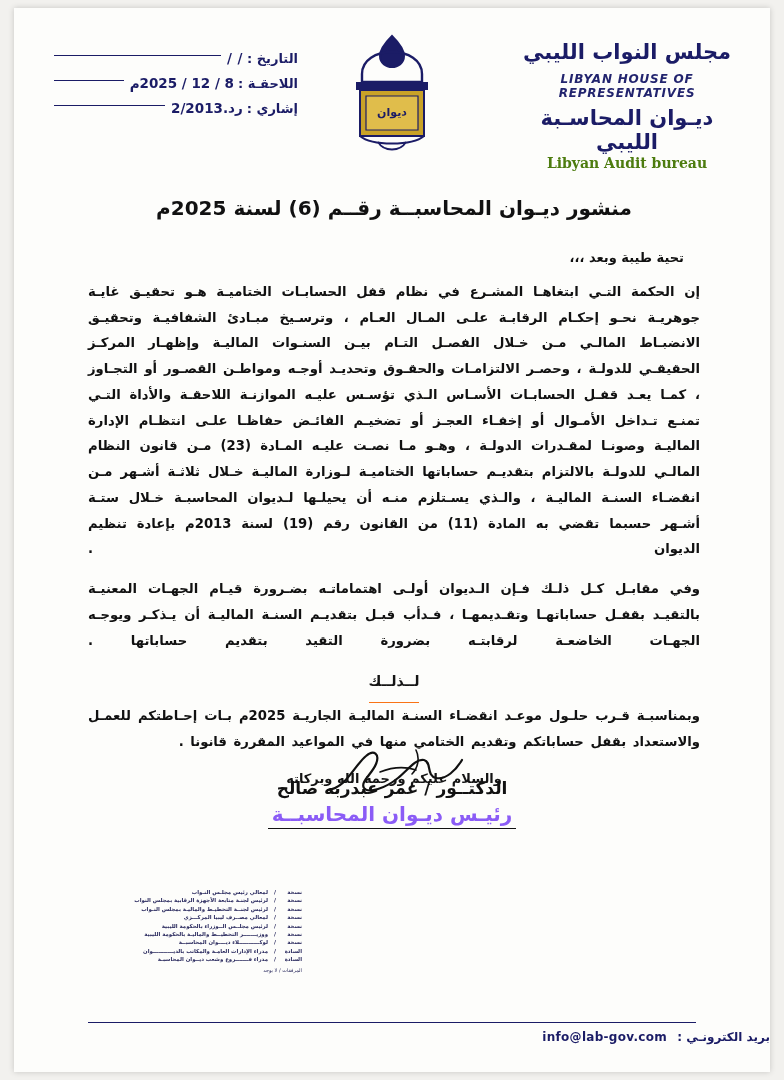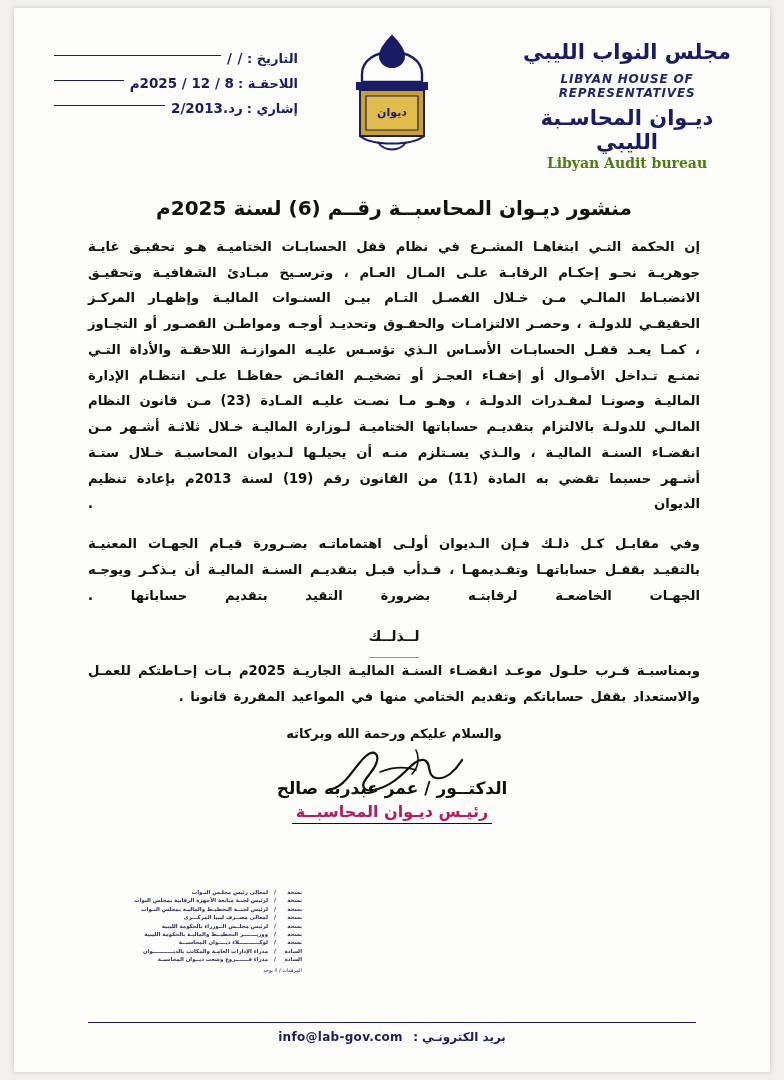--- a/index.html
+++ b/index.html
@@ -197,23 +197,23 @@
     width: 150px;
     height: 58px;
   }
   .sign-name {
     font-size: 17px;
     font-weight: bold;
     color: #111;
     letter-spacing: 0.4px;
   }
   .sign-role {
-    font-size: 16px;
-    font-weight: bold;
-    color: #be185d;
+    font-size: 20px;
+    font-weight: bold;
+    color: #8b5cf6;
     margin-top: 4px;
     letter-spacing: 0.4px;
     border-bottom: 1.5px solid #111;
     display: inline-block;
     padding: 0 4px 2px 4px;
   }
 
   
   .stamp {
     position: absolute;
@@ -255,21 +255,21 @@
     left: 74px;
     right: 74px;
     top: 1014px;
     border-top: 1.6px solid #1b1c66;
   }
   .footer {
     position: absolute;
     left: 0;
     right: 0;
     top: 1022px;
-    text-align: center;
+    text-align: right;
     direction: rtl;
     font-size: 12px;
     font-weight: bold;
     color: #1b1c66;
   }
   .footer .mail {
     font-family: "DejaVu Sans", "Liberation Sans", sans-serif;
     letter-spacing: 0.3px;
     margin-right: 6px;
   }
@@ -318,20 +318,21 @@
         <div class="row">
           <span class="lbl">إشاري :</span>
           <span class="val">رد.2/2013</span>
           <span class="dashlead"></span>
         </div>
       </div>
     </div>
 
     <div class="content">
       <div class="doc-title">منشور ديـوان المحاسبــة رقــم (6) لسنة 2025م</div>
+      <div class="greeting">تحية طيبة وبعد ،،،</div>
 
       <p class="body-par">إن الحكمة التـي ابتغاهـا المشـرع في نظام قفل الحسابـات الختاميـة هـو تحقيـق غايـة جوهريـة نحـو إحكـام الرقابـة علـى المـال العـام ، وترسـيخ مبـادئ الشفافيـة وتحقيـق الانضبـاط المالـي مـن خـلال الفصـل التـام بيـن السنـوات الماليـة وإظهـار المركـز الحقيقـي للدولـة ، وحصـر الالتزامـات والحقـوق وتحديـد أوجـه ومواطـن القصـور أو التجـاوز ، كمـا يعـد قفـل الحسابـات الأسـاس الـذي تؤسـس عليـه الموازنـة اللاحقـة والأداة التـي تمنـع تـداخل الأمـوال أو إخفـاء العجـز أو تضخيـم الفائـض حفاظـا علـى انتظـام الإدارة الماليـة وصونـا لمقـدرات الدولـة ، وهـو مـا نصـت عليـه المـادة (23) مـن قانون النظام المالـي للدولـة بالالتزام بتقديـم حساباتها الختاميـة لـوزارة الماليـة خـلال ثلاثـة أشـهر مـن انقضـاء السنـة الماليـة ، والـذي يسـتلزم منـه أن يحيلـها لـديوان المحاسبـة خـلال ستـة أشـهر حسبما تقضي به المادة (11) من القانون رقم (19) لسنة 2013م بإعادة تنظيم الديوان .</p>
       <p class="body-par">وفي مقابـل كـل ذلـك فـإن الـديوان أولـى اهتماماتـه بضـرورة قيـام الجهـات المعنيـة بالتقيـد بقفـل حساباتهـا وتقـديمهـا ، فـدأب قبـل بتقديـم السنـة الماليـة أن يـذكـر ويوجـه الجهـات الخاضعـة لرقابتـه بضرورة التقيد بتقديم حساباتها .</p>
 
       <div class="lithalik">
         <span>لــذلــك</span>
       </div>
 
       <p class="body-par last-left">وبمناسبـة قـرب حلـول موعـد انقضـاء السنـة الماليـة الجاريـة 2025م بـات إحـاطتكم للعمـل والاستعداد بقفل حساباتكم وتقديم الختامي منها في المواعيد المقررة قانونا .</p>
 

